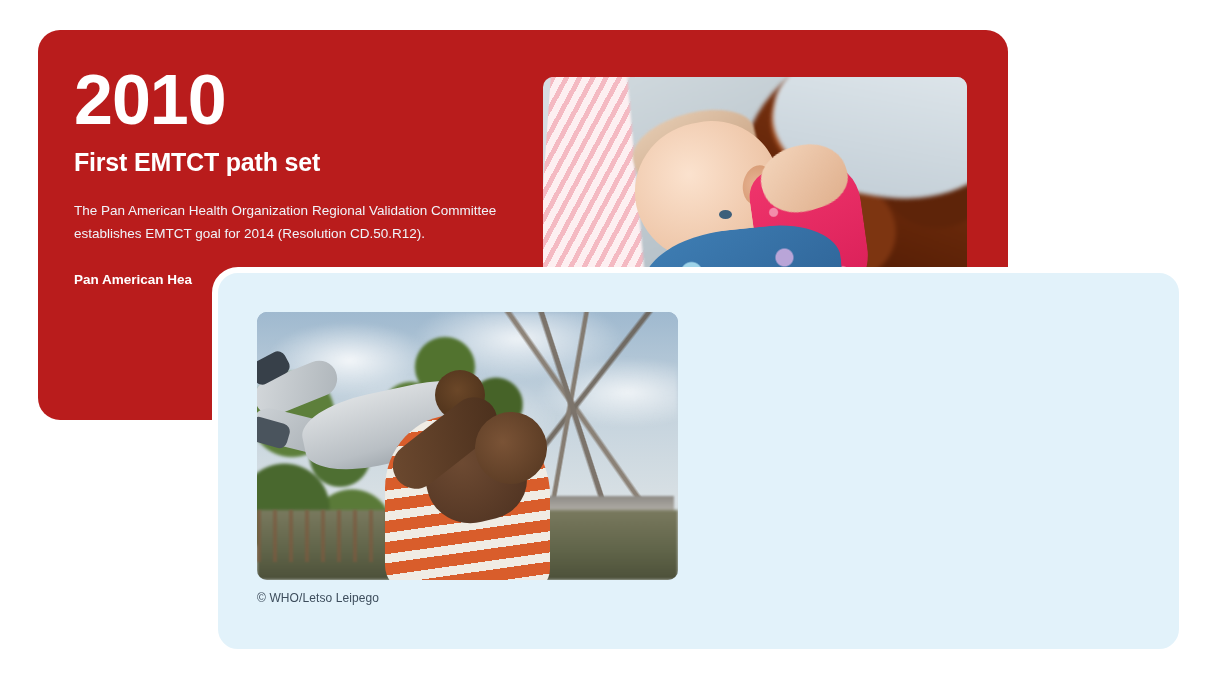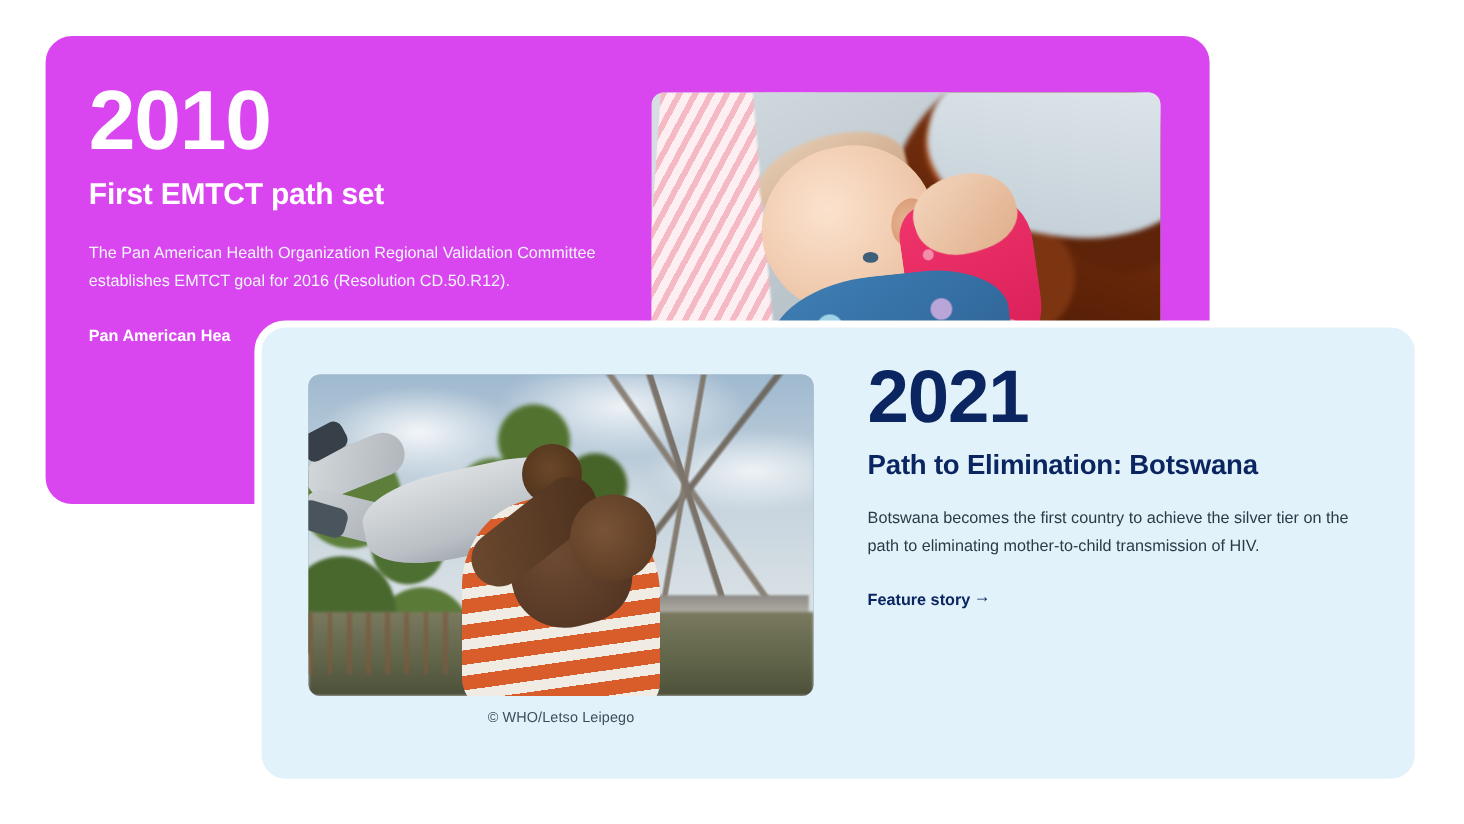--- a/index.html
+++ b/index.html
@@ -20,21 +20,21 @@
     height: 687px;
   }
 
   
   .card-navy {
     position: absolute;
     left: 38px;
     top: 30px;
     width: 970px;
     height: 390px;
-    background: #d946ef;
+    background: #b91c1c;
     border-radius: 22px;
     z-index: 1;
     overflow: hidden;
   }
 
   .card-navy .inner {
     position: relative;
     width: 100%;
     height: 100%;
   }
@@ -322,21 +322,20 @@
   .p2-shoe2 {
     position: absolute; left: -8px; top: 108px; width: 40px; height: 25px;
     background: #4a545d; border-radius: 8px; transform: rotate(16deg);
   }
 
   .photo-credit {
     position: absolute;
     left: 39px;
     top: 318px;
     width: 421px;
-    text-align: center;
     font-size: 12px;
     color: #3d4d5c;
     letter-spacing: 0.1px;
   }
 
   .light-text {
     position: absolute;
     left: 505px;
     top: 28px;
     width: 420px;
@@ -387,21 +386,21 @@
 <body>
 
 <div class="stage">
 
   <div class="card-navy">
     <div class="inner">
 
       <div class="navy-text">
         <div class="year-navy">2010</div>
         <div class="title-navy">First EMTCT path set</div>
-        <div class="body-navy">The Pan American Health Organization Regional Validation Committee establishes EMTCT goal for 2016 (Resolution CD.50.R12).</div>
+        <div class="body-navy">The Pan American Health Organization Regional Validation Committee establishes EMTCT goal for 2014 (Resolution CD.50.R12).</div>
         <div class="source-navy">Pan American Hea</div>
       </div>
 
       <div class="photo-navy">
         <div class="p1-pillow"></div>
         <div class="p1-blanket"></div>
         <div class="p1-hair"></div>
         <div class="p1-shoulder"></div>
         <div class="p1-babyhair"></div>
         <div class="p1-babyhead"></div>
@@ -434,23 +433,17 @@
         <div class="p2-child-body"></div>
         <div class="p2-child-head"></div>
         <div class="p2-woman-torso"></div>
         <div class="p2-woman-shoulder"></div>
         <div class="p2-arm"></div>
         <div class="p2-woman-head"></div>
       </div>
 
       <div class="photo-credit">© WHO/Letso Leipego</div>
 
-      <div class="light-text">
-        <div class="year-light">2021</div>
-        <div class="title-light">Path to Elimination: Botswana</div>
-        <div class="body-light">Botswana becomes the first country to achieve the silver tier on the path to eliminating mother-to-child transmission of HIV.</div>
-        <a class="link-light" href="#"><span>Feature story</span><span class="link-arrow">→</span></a>
-      </div>
 
     </div>
   </div>
 
 </div>
 
 </body></html>

